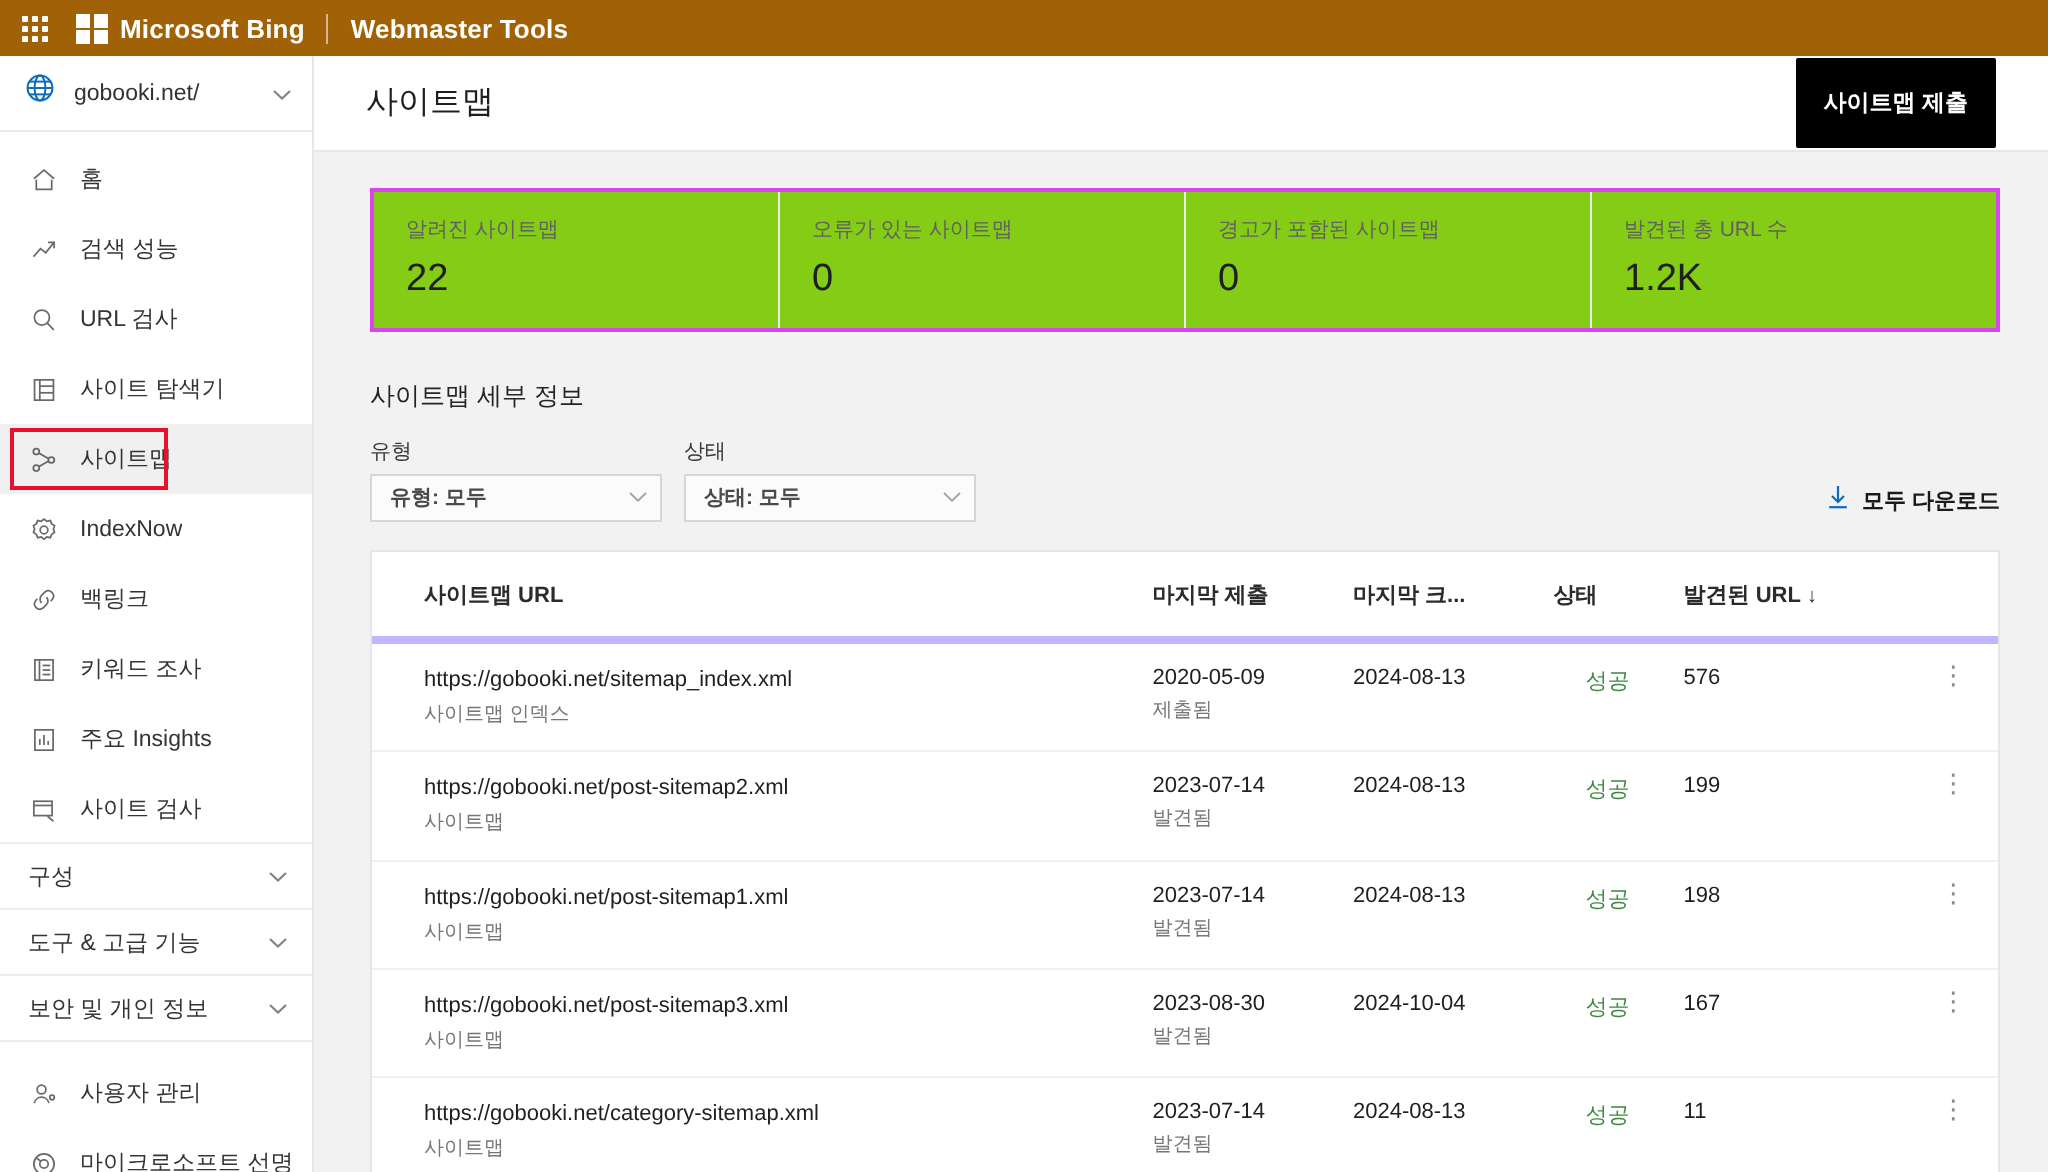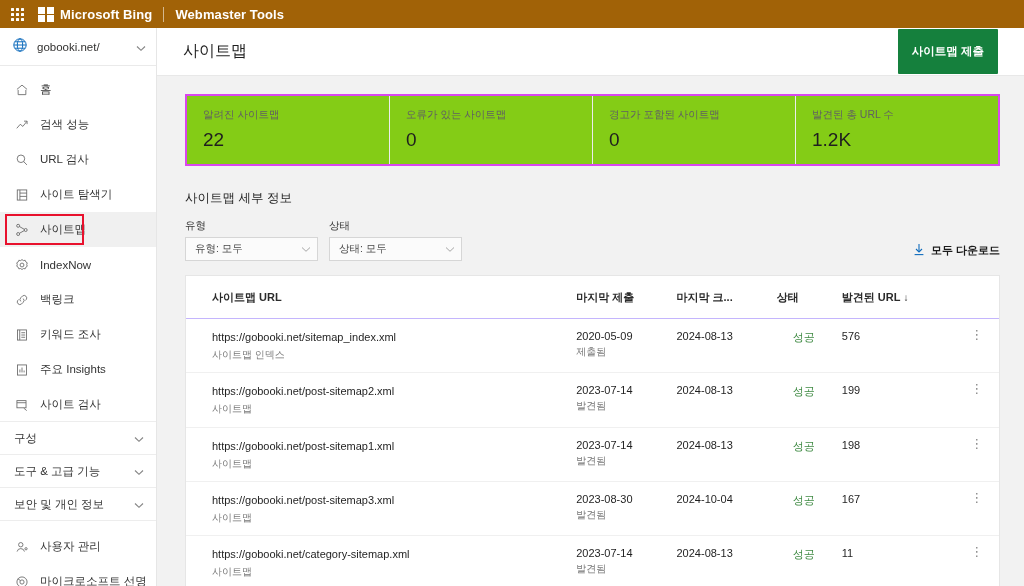--- a/index.html
+++ b/index.html
@@ -130,21 +130,21 @@
     background: #ffffff;
     height: 48px;
     display: flex;
     align-items: center;
     padding: 0 26px 0 26px;
     border-bottom: 1px solid #e8e8e8;
     flex: 0 0 48px;
   }
   .page-title { font-size: 16px; color: #1f1f1f; flex: 1; font-weight: 400; }
   .btn-primary {
-    background: #15803d;
+    background: #000000;
     color: #ffffff;
     border: none;
     font-size: 11.5px;
     font-weight: 600;
     padding: 15px 14px;
     cursor: pointer;
     font-family: inherit;
     border-radius: 1px;
   }
 
@@ -178,30 +178,31 @@
   .section-title { font-size: 12.5px; color: #242424; margin-bottom: 12px; }
 
   .filters {
     display: flex;
     align-items: flex-end;
     margin-bottom: 14px;
   }
   .filter-field { margin-right: 11px; }
   .filter-label { font-size: 10.5px; color: #383838; margin-bottom: 4px; }
   .select-box {
-    width: 133px;
+    width: 146px;
     height: 24px;
     border: 1px solid #d6d6d6;
     background: #fbfbfb;
     display: flex;
     align-items: center;
     padding: 0 6px 0 9px;
     cursor: pointer;
     font-size: 10.5px;
     color: #4a4a4a;
+    font-weight: bold;
   }
   .select-box .sel-val { flex: 1; white-space: nowrap; overflow: hidden; }
   .filters-spacer { flex: 1; }
   .download-link {
     display: flex; align-items: center; gap: 6px;
     font-size: 11px; color: #1b1b1b; cursor: pointer;
     padding-bottom: 3px; font-weight: 600;
     white-space: nowrap;
   }
 
@@ -211,21 +212,21 @@
     border: 1px solid #e6e6e6;
     border-bottom: none;
   }
   table { width: 100%; border-collapse: collapse; table-layout: fixed; }
   thead th {
     font-size: 11px;
     color: #2b2b2b;
     font-weight: 600;
     text-align: left;
     padding: 14px 4px 13px 0;
-    border-bottom: 1px solid #c4b5fd;
+    border-bottom: 4px solid #c4b5fd;
     white-space: nowrap;
     vertical-align: middle;
   }
   thead th.c-url { padding-left: 26px; width: 288px; }
   thead th.c-sub { width: 74px; }
   thead th.c-crawl { width: 74px; }
   thead th.c-status { width: 48px; }
   thead th.c-found { width: 86px; }
   thead th.c-menu { width: 30px; }
 

